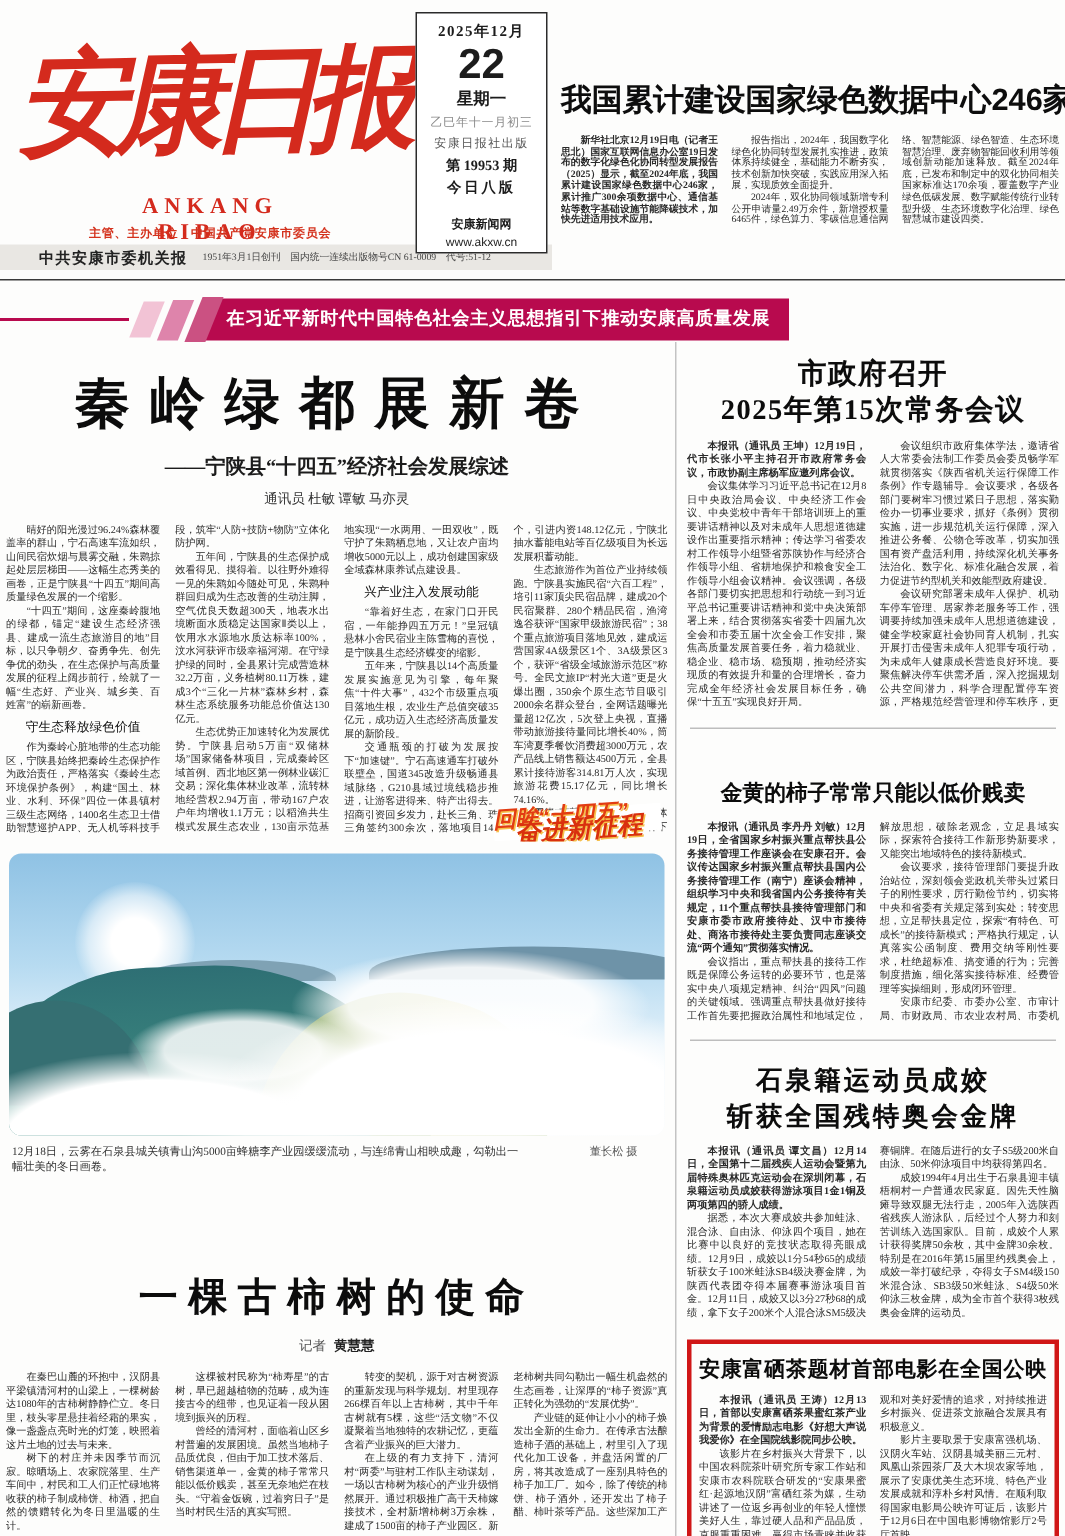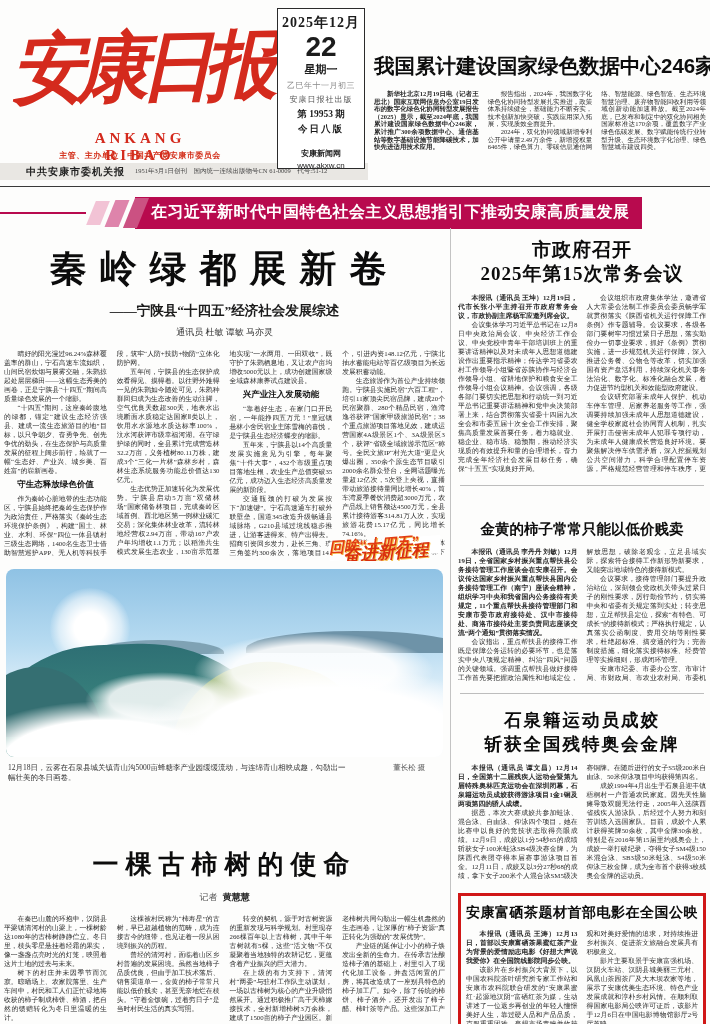--- a/index.html
+++ b/index.html
@@ -9,21 +9,21 @@
   .header{position:relative;height:186px;border-bottom:1.5px solid #3a3a3a;}
   .calligraphy{position:absolute;left:6px;top:18px;width:268px;font-family:"DejaVu Serif",serif;
     font-size:76px;font-weight:bold;font-style:italic;color:#d42a1d;letter-spacing:-9px;
     line-height:1.3;transform:scaleX(.96) rotate(-1deg);white-space:nowrap;}
   .english{position:absolute;left:60px;top:130px;width:160px;text-align:center;color:#d42a1d;
     font-family:"Liberation Serif",serif;font-weight:bold;font-size:15px;letter-spacing:4px;}
   .sponsor{position:absolute;left:30px;top:150px;width:220px;text-align:center;color:#d4321d;
     font-family:"Liberation Sans",sans-serif;font-weight:bold;font-size:8px;letter-spacing:.5px;}
   .datebox{position:absolute;left:277px;top:8px;width:86px;height:154px;border:1.5px solid #2b2b2b;
     background:#fff;z-index:5;text-align:center;font-family:"Liberation Serif",serif;padding-top:5px;}
-  .db-ym{font-size:14px;font-weight:bold;letter-spacing:1px;}
+  .db-ym{font-size:10px;font-weight:bold;letter-spacing:1px;}
   .db-day{font-size:28px;font-weight:bold;font-family:"Liberation Sans",sans-serif;line-height:1.05;}
   .db-week{font-size:11px;font-weight:bold;margin-top:1px;}
   .db-lunar{font-size:8px;color:#8a8a8a;margin-top:3px;letter-spacing:.5px;}
   .db-pub{font-size:8px;color:#555;margin-top:3px;letter-spacing:1px;}
   .db-issue{font-size:9.5px;font-weight:bold;margin-top:3px;}
   .db-pages{font-size:9.5px;font-weight:bold;margin-top:2px;letter-spacing:2px;}
   .db-site{font-size:8px;font-weight:bold;margin-top:12px;}
   .db-url{font-size:8px;margin-top:2px;font-family:"Liberation Sans",sans-serif;}
   .topstory{position:absolute;left:374px;top:52px;width:332px;}
   .ts-h{margin:0 0 10px 0;font-size:20.5px;font-weight:bold;letter-spacing:0px;white-space:nowrap;
@@ -37,33 +37,33 @@
   .org-name{font-size:10px;font-weight:bold;letter-spacing:1px;color:#222;}
   .org-info{font-size:6.5px;color:#444;}
   
   .banner{display:flex;align-items:center;margin-top:11px;height:30px;}
   .b-line{width:86px;height:2px;background:#b80a4e;}
   .b-p{height:24px;width:14px;margin-left:5px;transform:skewX(-22deg);}
   .p1{background:#f2c3d5;}
   .p2{background:#de84ab;height:27px;}
   .p3{background:#cb5182;height:30px;margin-right:-8px;}
   .b-bar{background:#b80a4e;color:#fff;font-family:"Liberation Sans",sans-serif;font-weight:bold;
-    font-size:16px;letter-spacing:.5px;padding:5px 12px 6px 16px;white-space:nowrap;}
+    font-size:12px;letter-spacing:.5px;padding:5px 12px 6px 16px;white-space:nowrap;}
   
   .content{display:flex;padding:0 4px;}
   .left{width:458px;}
   .right{flex:1;border-left:1px solid #c3c3c3;margin-left:5px;padding-left:7px;}
   .lead-h{margin:16px 0 0 0;text-align:center;font-size:37px;font-weight:bold;letter-spacing:13px;
     color:#0c0c0c;font-family:"Liberation Serif",serif;}
   .lead-sub{text-align:center;font-size:13.5px;font-weight:bold;margin-top:8px;}
   .lead-by{text-align:center;font-size:9px;margin-top:6px;color:#333;}
   .lead-cols{position:relative;column-count:4;column-gap:10px;height:212px;overflow:hidden;
     margin-top:10px;text-align:justify;font-size:6.8px;line-height:9px;color:#2a2a2a;}
   .lead-cols p{margin:0;text-indent:2em;}
-  .lead-cols h4{margin:5px 0;text-align:center;font-size:8.5px;font-weight:bold;color:#111;
+  .lead-cols h4{margin:5px 0;text-align:center;font-size:8.5px;font-weight:normal;color:#111;
     font-family:"Liberation Sans",sans-serif;}
   .slogan{position:absolute;right:4px;bottom:4px;width:112px;transform:rotate(-4deg);z-index:3;
     background:#fff;font-family:"Liberation Sans",sans-serif;}
   .sl1{font-style:italic;font-weight:bold;font-size:15px;color:#e23c12;
     text-shadow:1px 1px 0 #f6c04c;white-space:nowrap;}
   .sl2{font-style:italic;font-weight:bold;font-size:17px;color:#d9300e;margin-left:14px;
     text-shadow:1px 1px 0 #f6c04c;white-space:nowrap;}
   
   .photo{position:relative;height:188px;margin:8px 2px 0 2px;border-radius:8px;overflow:hidden;
     background:linear-gradient(180deg,#8fc2e4 0%,#b7dbf1 40%,#e3f1fa 68%,#f6fafd 100%);}

